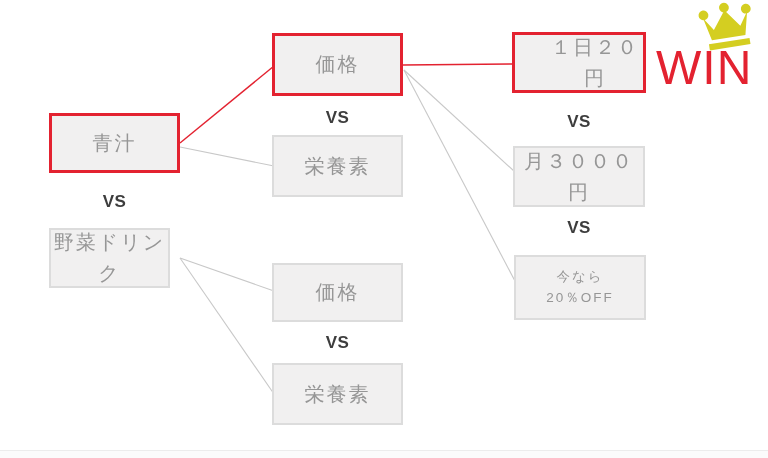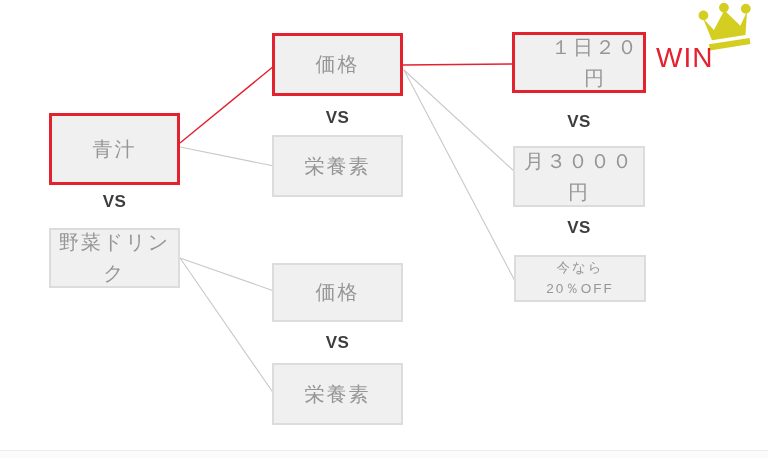--- a/index.html
+++ b/index.html
@@ -48,57 +48,57 @@
     font-size:17px;
     font-weight:700;
     letter-spacing:.5px;
     text-align:center;
   }
   .win-label{
     position:absolute;
     left:656px;top:44px;
     z-index:3;
     color:var(--red);
-    font-size:28px;
+    font-size:48px;
     font-weight:400;
     letter-spacing:1px;
     line-height:1;
   }
   .crown{
     position:absolute;
     left:697px;top:2px;
     width:60px;height:50px;
     z-index:3;
     transform:rotate(-9deg);
   }
   .footer-rule{
     position:absolute;
     left:0;top:450px;width:768px;height:8px;
     border-top:1px solid var(--footer-line);
     background:#fbfbfb;
     z-index:0;
   }
   
-  #node-aojiru{left:49px;top:113px;width:131px;height:72px;}
+  #node-aojiru{left:49px;top:113px;width:131px;height:60px;}
   #vs-products{left:49px;top:192px;width:131px;}
-  #node-yasai{left:49px;top:228px;width:131px;height:60px;}
+  #node-yasai{left:49px;top:228px;width:121px;height:60px;}
 
   #node-kakaku-top{left:272px;top:33px;width:131px;height:63px;}
   #vs-criteria-top{left:272px;top:108px;width:131px;}
   #node-eiyoso-top{left:272px;top:135px;width:131px;height:62px;}
 
   #node-kakaku-bottom{left:272px;top:263px;width:131px;height:59px;}
   #vs-criteria-bottom{left:272px;top:333px;width:131px;}
   #node-eiyoso-bottom{left:272px;top:363px;width:131px;height:62px;}
 
   #node-price-day{left:512px;top:32px;width:134px;height:61px;padding-left:32px;}
   #vs-price-top{left:512px;top:112px;width:134px;}
   #node-price-month{left:513px;top:146px;width:132px;height:61px;}
   #vs-price-bottom{left:513px;top:218px;width:132px;}
-  #node-discount{left:514px;top:255px;width:132px;height:47px;font-size:13.5px;}
+  #node-discount{left:514px;top:255px;width:132px;height:65px;font-size:13.5px;}
 </style>
 </head>
 <body>
 
 <div class="canvas">
 
   <svg class="links" viewBox="0 0 768 458">
     <line class="link-red" x1="180" y1="143" x2="274" y2="66"></line>
     <line class="link-red" x1="403" y1="65" x2="514" y2="64"></line>
     <line class="link-gray" x1="180" y1="147" x2="274" y2="166"></line>

